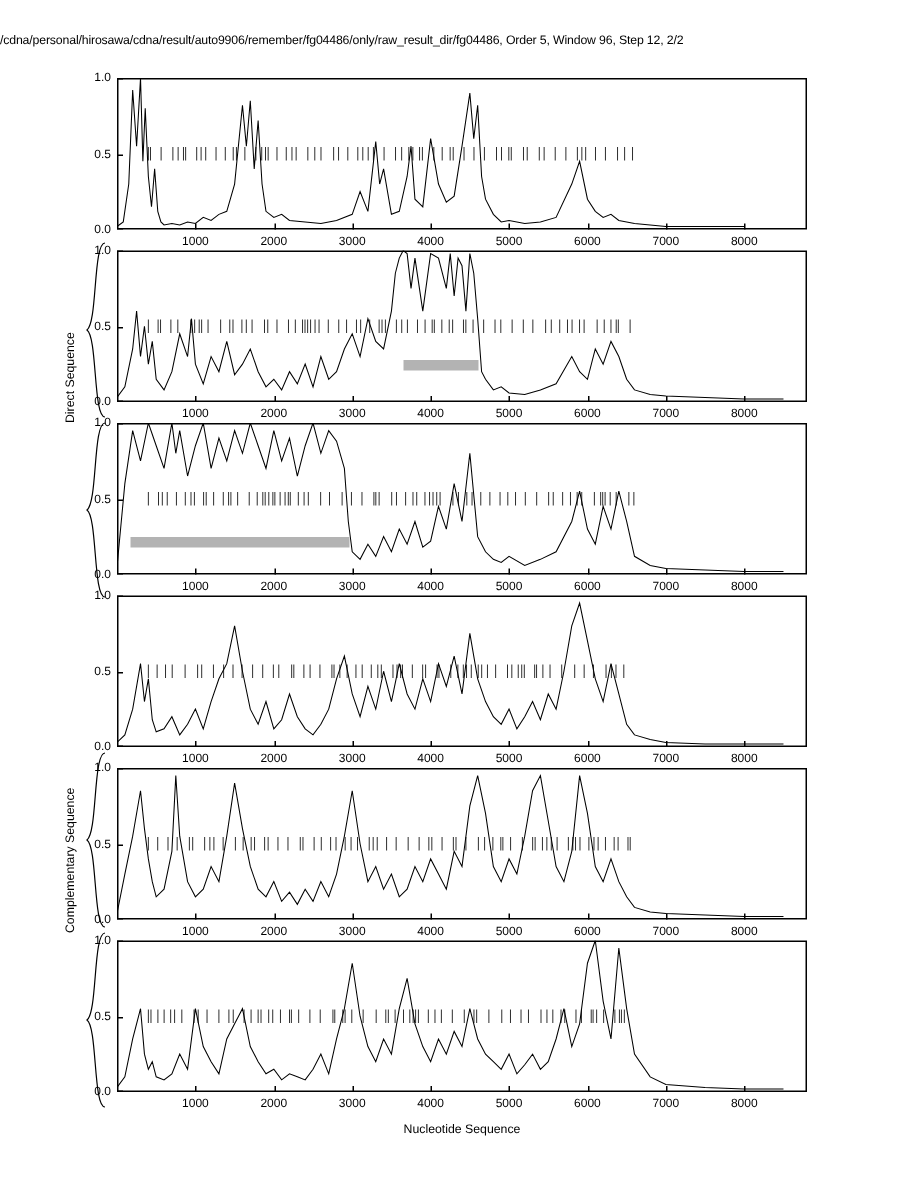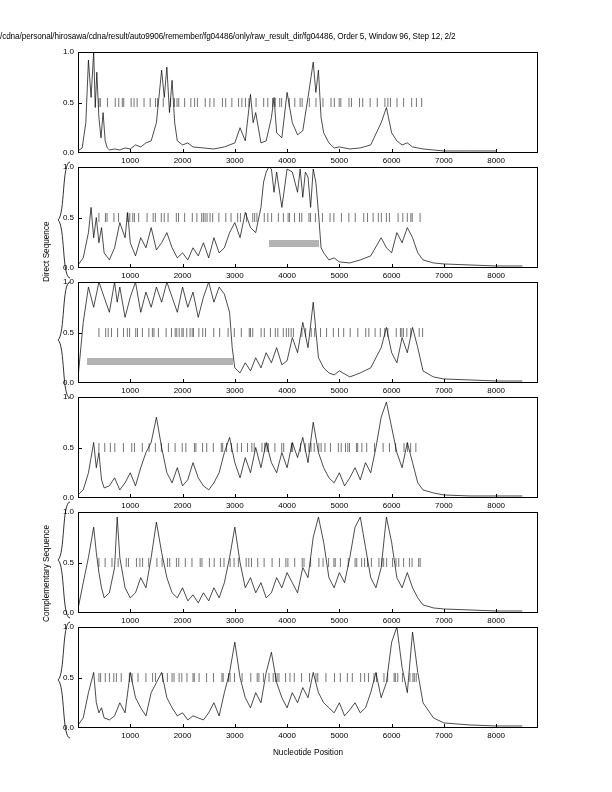--- a/index.html
+++ b/index.html
@@ -22,21 +22,20 @@
   }
   .header-title {
     position: absolute;
     left: 0px;
     top: 22px;
     width: 600px;
     font-size: 8.2px;
     letter-spacing: -0.1px;
     white-space: nowrap;
     color: #000;
-    margin-top: 10px;
   }
   .plot-stack {
     position: absolute;
     left: 0px;
     top: 44px;
     width: 612px;
     height: 700px;
   }
   .panel {
     position: absolute;
@@ -118,21 +117,21 @@
     background: #b3b3b3;
   }
 </style>
 </head>
 <body>
 
 <div id="page">
 
   <div class="header-title">/cdna/personal/hirosawa/cdna/result/auto9906/remember/fg04486/only/raw_result_dir/fg04486, Order 5, Window 96, Step 12, 2/2</div>
 
-  <div class="xaxis-title">Nucleotide Position</div>
+  <div class="xaxis-title">Nucleotide Sequence</div>
 
   <div class="ylabel-rot" style="left:42px; top:282px;">Direct Sequence</div>
   <div class="ylabel-rot" style="left:42px; top:622px;">Complementary Sequence</div>
 
   <div class="brace" style="left:56px; top:160px;">
     <svg width="16" height="240" viewBox="0 0 16 240">
       <path d="M14 2 C6 2 9 55 2 60 C9 65 6 118 14 118 M14 122 C6 122 9 175 2 180 C9 185 6 238 14 238" fill="none" stroke="#000" stroke-width="0.8"></path>
     </svg>
   </div>
   <div class="brace" style="left:56px; top:500px;">

